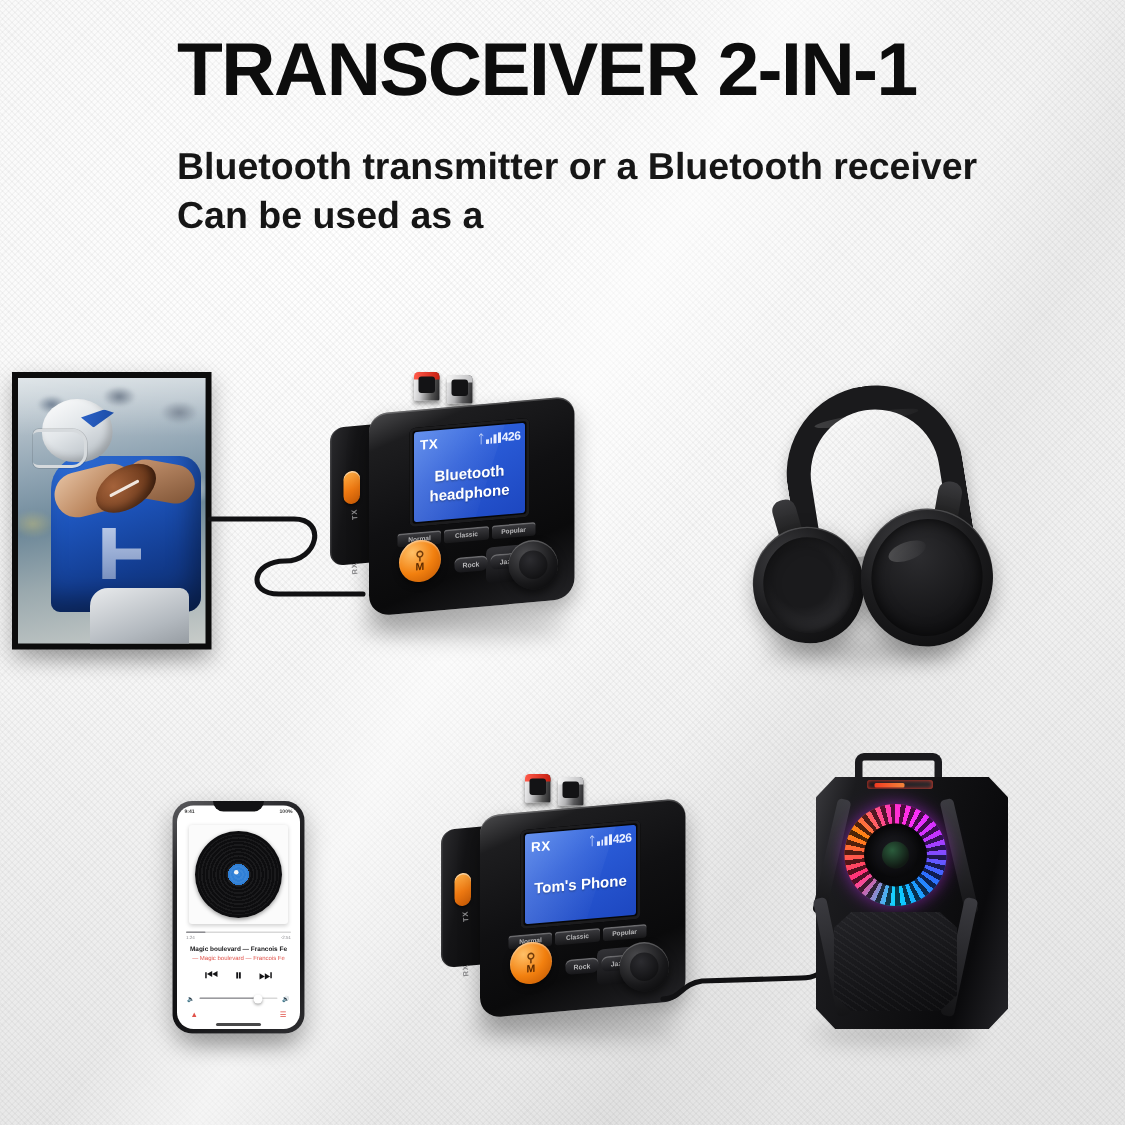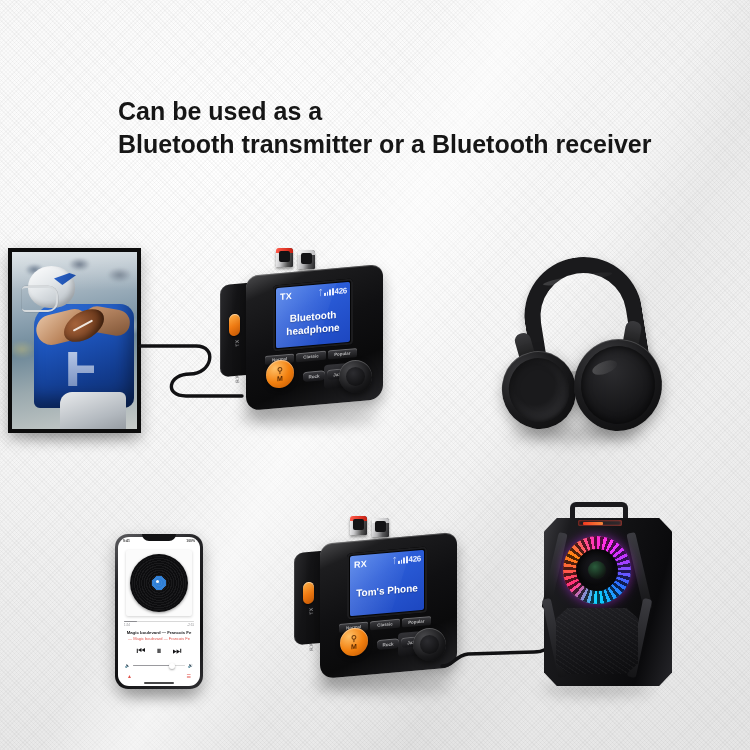--- a/index.html
+++ b/index.html
@@ -408,23 +408,24 @@
   .cable{position:absolute;pointer-events:none;}
 
   
   .shadow{position:absolute;border-radius:50%;filter:blur(7px);background:rgba(0,0,0,.20);}
 </style>
 </head>
 <body>
 
 <div id="stage">
 
+  <div class="headline">TRANSCEIVER 2-IN-1</div>
   <div class="subline">
+    <div>Bluetooth transmitter or a Bluetooth receiver</div>
     <div>Can be used as a</div>
-    <div>Bluetooth transmitter or a Bluetooth receiver</div>
   </div>
 
   <div class="shadow" style="left:18px;top:424px;width:118px;height:14px;"></div>
   <div class="photo-frame">
     <div class="photo">
       <div class="pf-crowd"></div>
       <div class="pf-jersey"></div>
       <div class="pf-pants"></div>
       <div class="pf-arm"></div>
       <div class="pf-arm2"></div>

